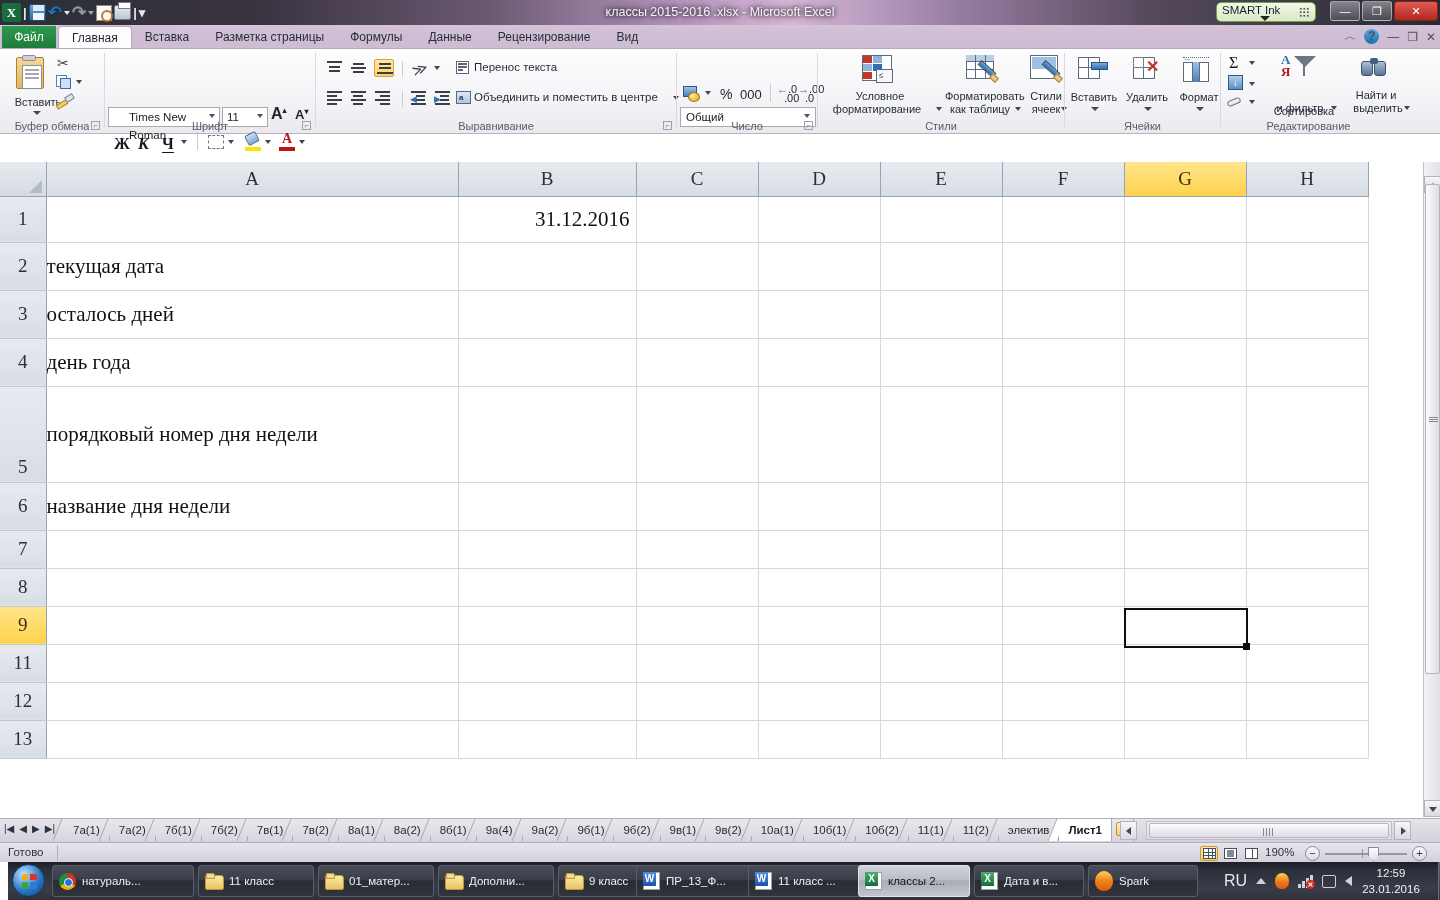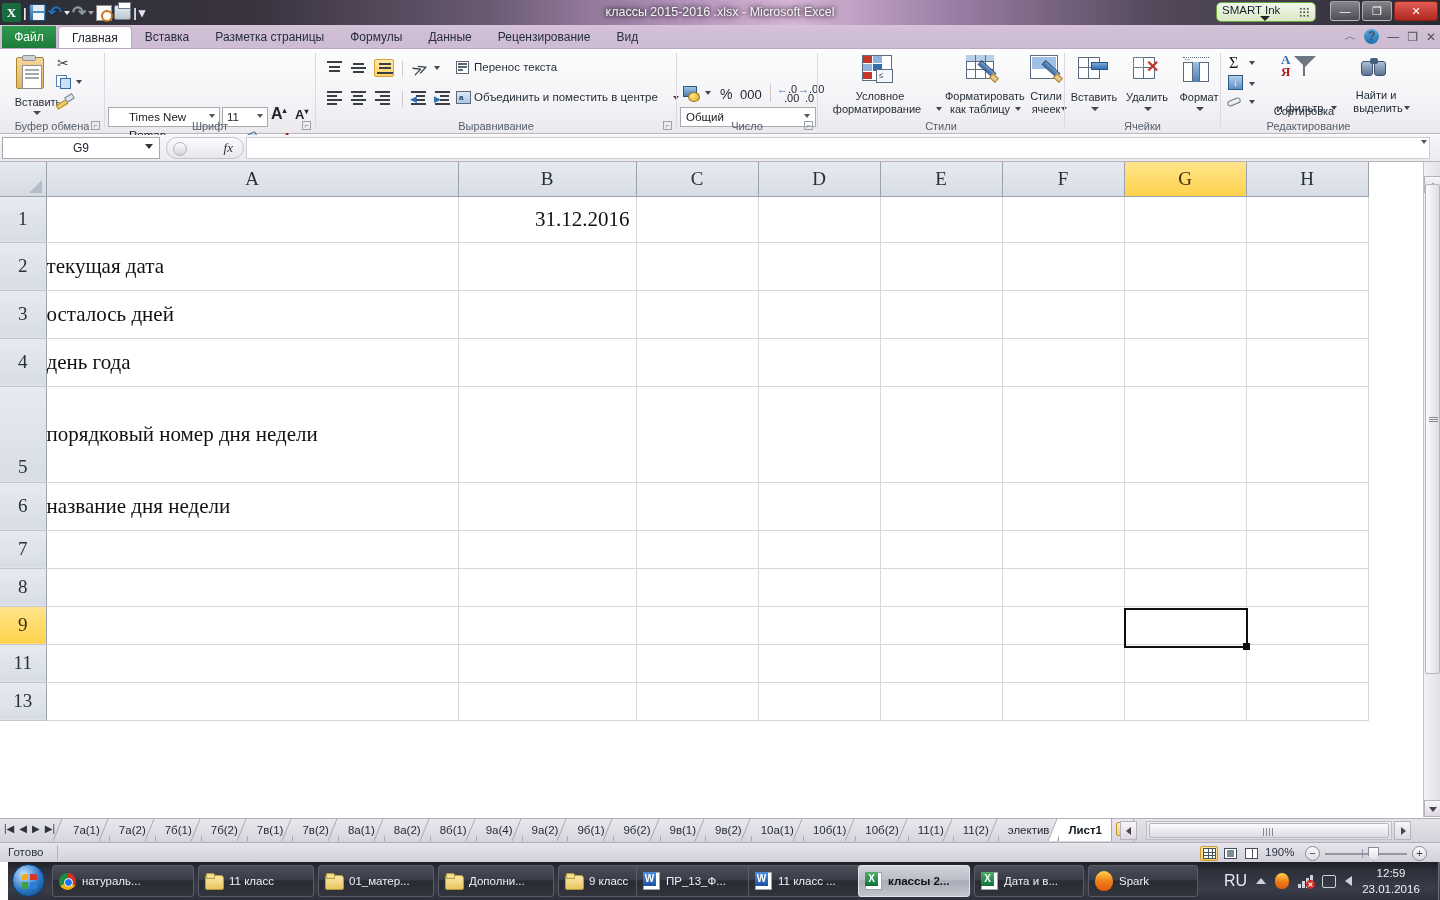--- a/index.html
+++ b/index.html
@@ -592,34 +592,20 @@
         <div style="position:absolute;left:9px;top:1px;width:8px;height:6px;background:#47607f;border-radius:2px;"></div>
       </div>
       <div class="big-btn" style="left:128px;top:40px;width:54px;">Найти и</div>
       <div class="big-btn" style="left:128px;top:53px;width:58px;">выделить</div>
       <div style="position:absolute;left:183px;top:57px;width:0;height:0;border-left:3px solid transparent;border-right:3px solid transparent;border-top:4px solid #4a4450;"></div>
 
       <div class="grp-label" style="width:175px;">Редактирование</div>
     </div>
   </div>
 
-  <div class="fbar">
-    <div class="namebox">
-      <span>G9</span>
-      <span class="cd"><span class="caret-dn" style="border-top-color:#333;border-left-width:4px;border-right-width:4px;border-top-width:5px;"></span></span>
-    </div>
-    <div class="fb-btns">
-      <span class="fb-circ"></span>
-      <span class="fx">fx</span>
-    </div>
-    <div class="fbinput">
-      <span></span>
-      <span class="fb-expand"><span class="caret-dn" style="border-top-color:#555;"></span></span>
-    </div>
-  </div>
 
   <div class="gridwrap">
     <table class="sheet">
       <thead>
         <tr>
           <th class="corner"></th>
           <th class="colh" style="width:412px;">A</th>
           <th class="colh" style="width:178px;">B</th>
           <th class="colh" style="width:122px;">C</th>
           <th class="colh" style="width:122px;">D</th>
@@ -724,20 +710,31 @@
           <td class="cell"></td>
           <td class="cell"></td>
           <td class="cell"></td>
           <td class="cell"></td>
           <td class="cell"></td>
           <td class="cell selcell"></td>
           <td class="cell"></td>
         </tr>
         <tr style="height:38px;">
           <td class="rowh">11</td>
+          <td class="cell"></td>
+          <td class="cell"></td>
+          <td class="cell"></td>
+          <td class="cell"></td>
+          <td class="cell"></td>
+          <td class="cell"></td>
+          <td class="cell"></td>
+          <td class="cell"></td>
+        </tr>
+        <tr style="height:38px;">
+          <td class="rowh">12</td>
           <td class="cell"></td>
           <td class="cell"></td>
           <td class="cell"></td>
           <td class="cell"></td>
           <td class="cell"></td>
           <td class="cell"></td>
           <td class="cell"></td>
           <td class="cell"></td>
         </tr>
         <tr style="height:38px;">
@@ -875,21 +872,21 @@
       <span class="lbl">9 класс</span>
     </div>
     <div class="tbtn" style="left:628px;width:116px;">
       <span class="wicon"></span>
       <span class="lbl">ПР_13_Ф...</span>
     </div>
     <div class="tbtn" style="left:740px;width:116px;">
       <span class="wicon"></span>
       <span class="lbl">11 класс ...</span>
     </div>
-    <div class="tbtn lite" style="left:850px;width:112px;font-weight:bold;">
+    <div class="tbtn lite" style="left:850px;width:112px;">
       <span class="xicon"></span>
       <span class="lbl">классы 2...</span>
     </div>
     <div class="tbtn" style="left:966px;width:110px;">
       <span class="xicon"></span>
       <span class="lbl">Дата и в...</span>
     </div>
     <div class="tbtn" style="left:1080px;width:110px;">
       <span class="flame"></span>
       <span class="lbl">Spark</span>

